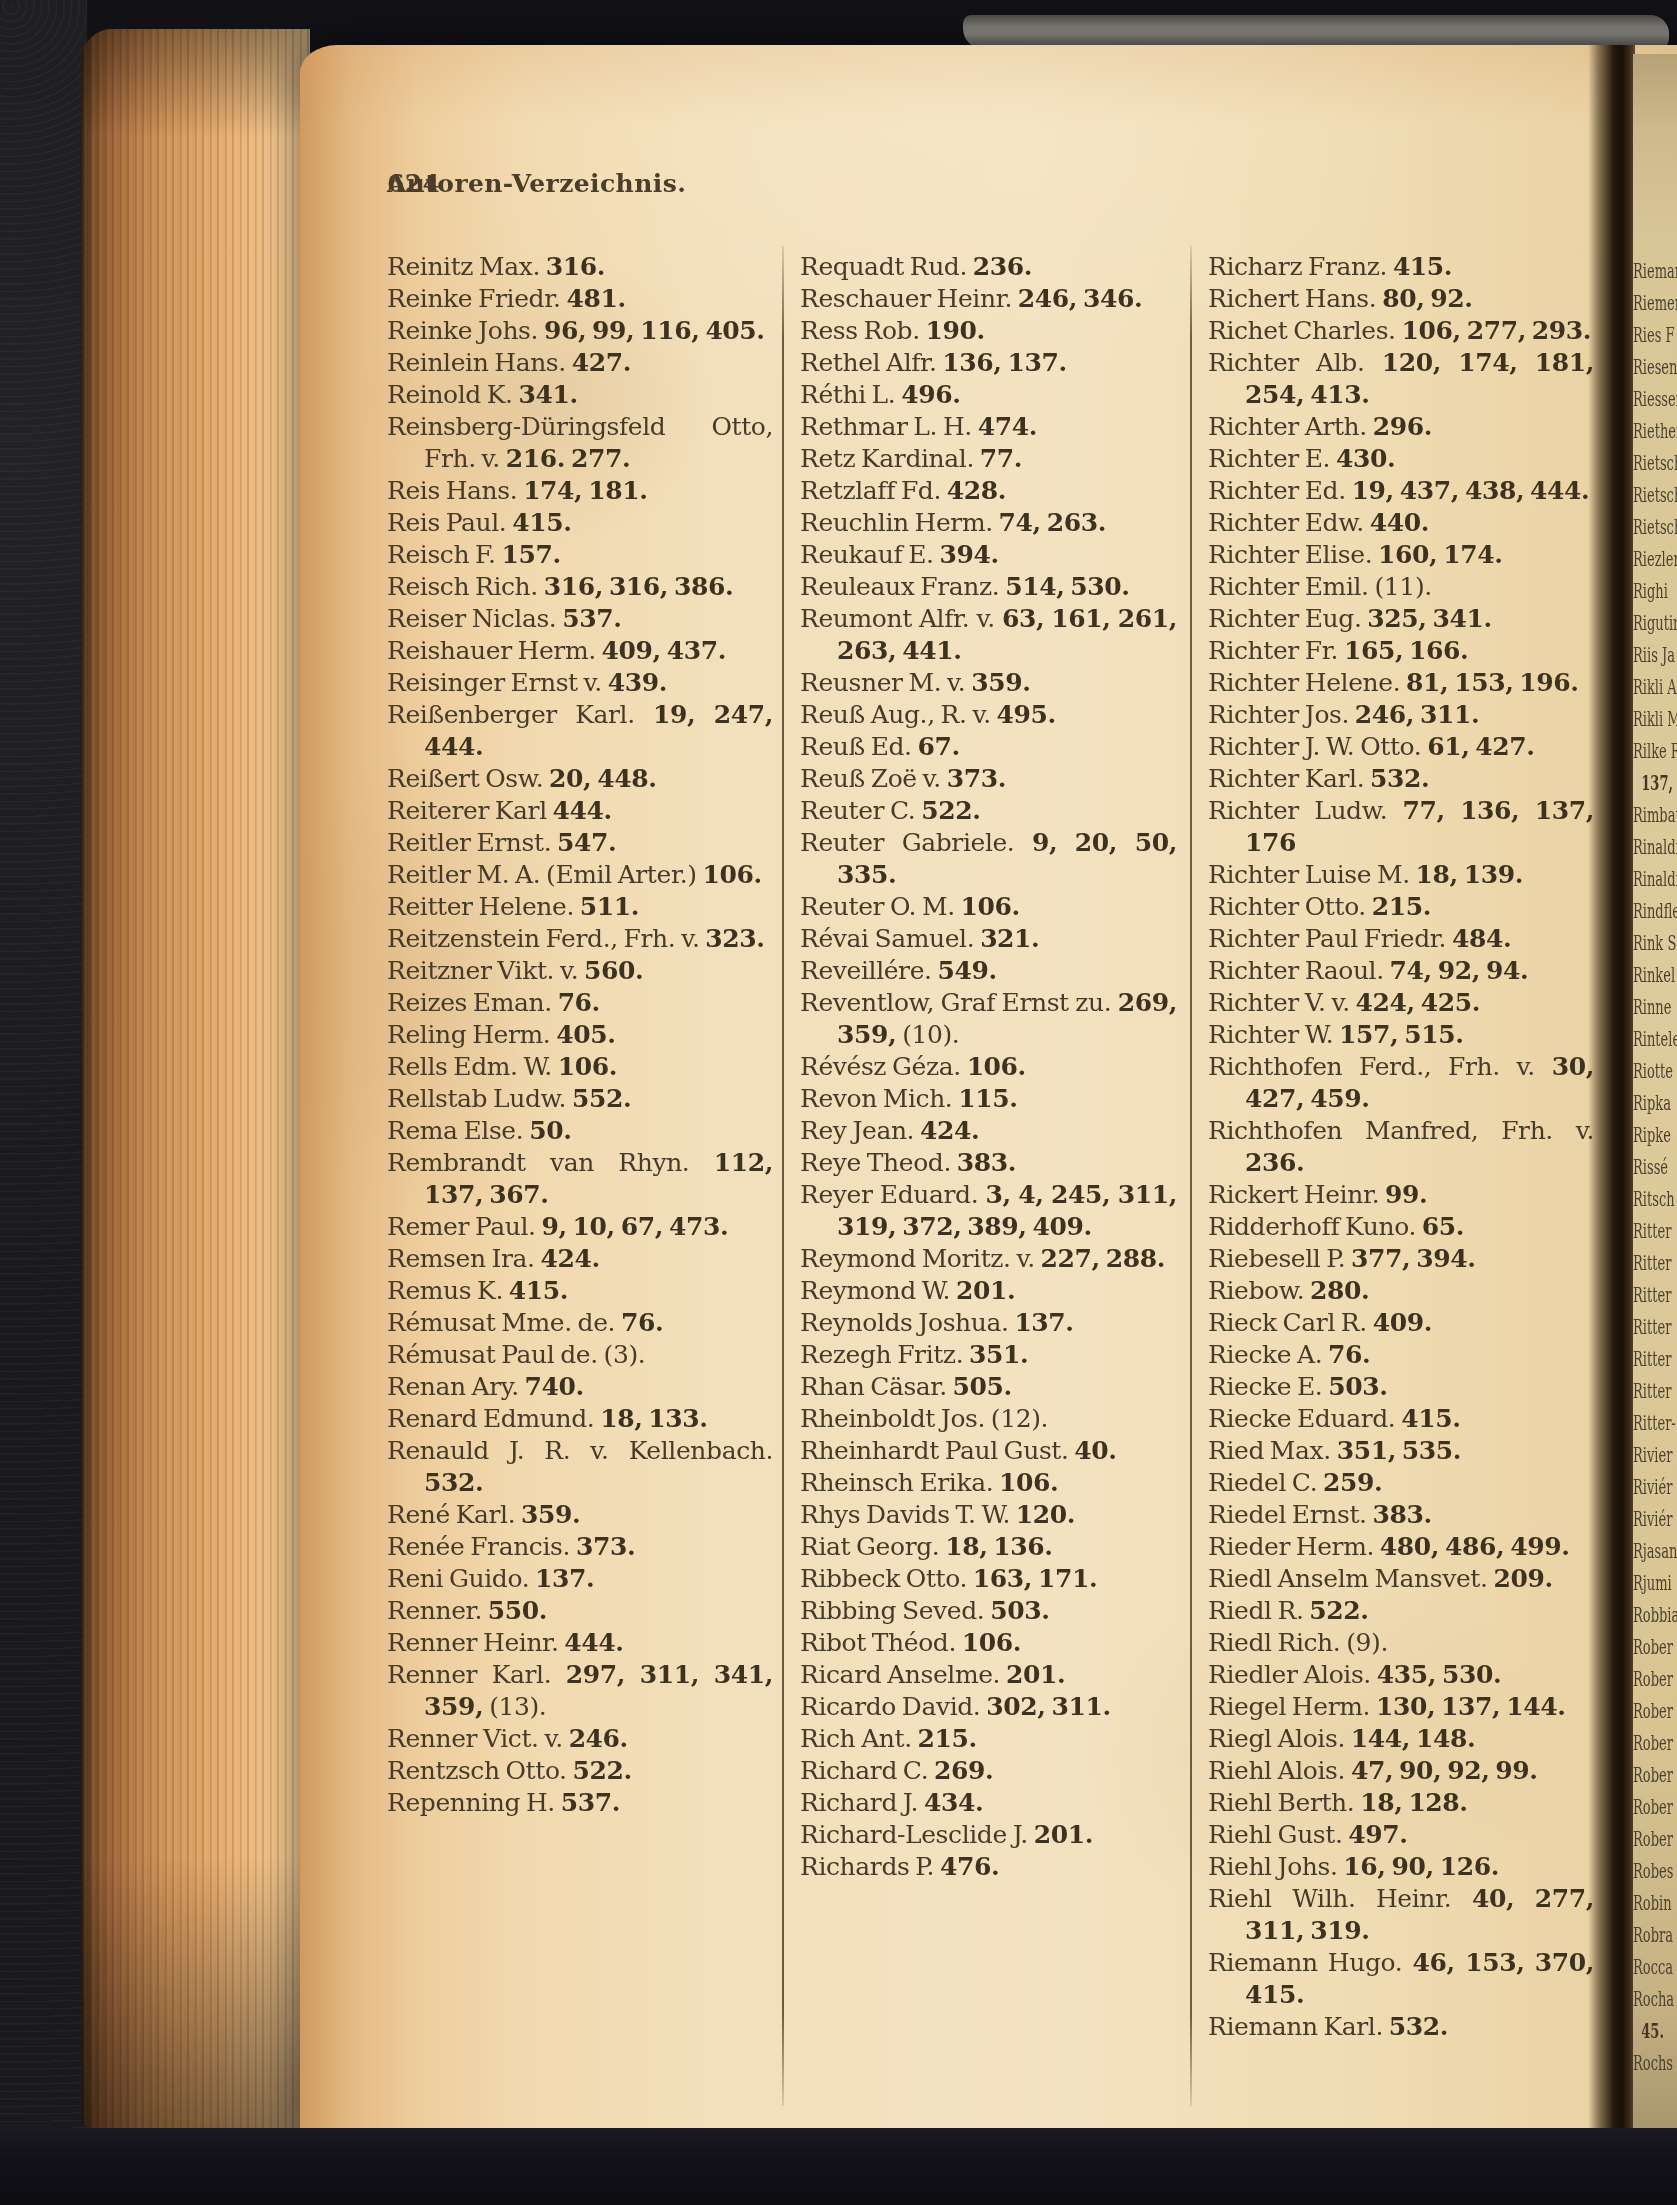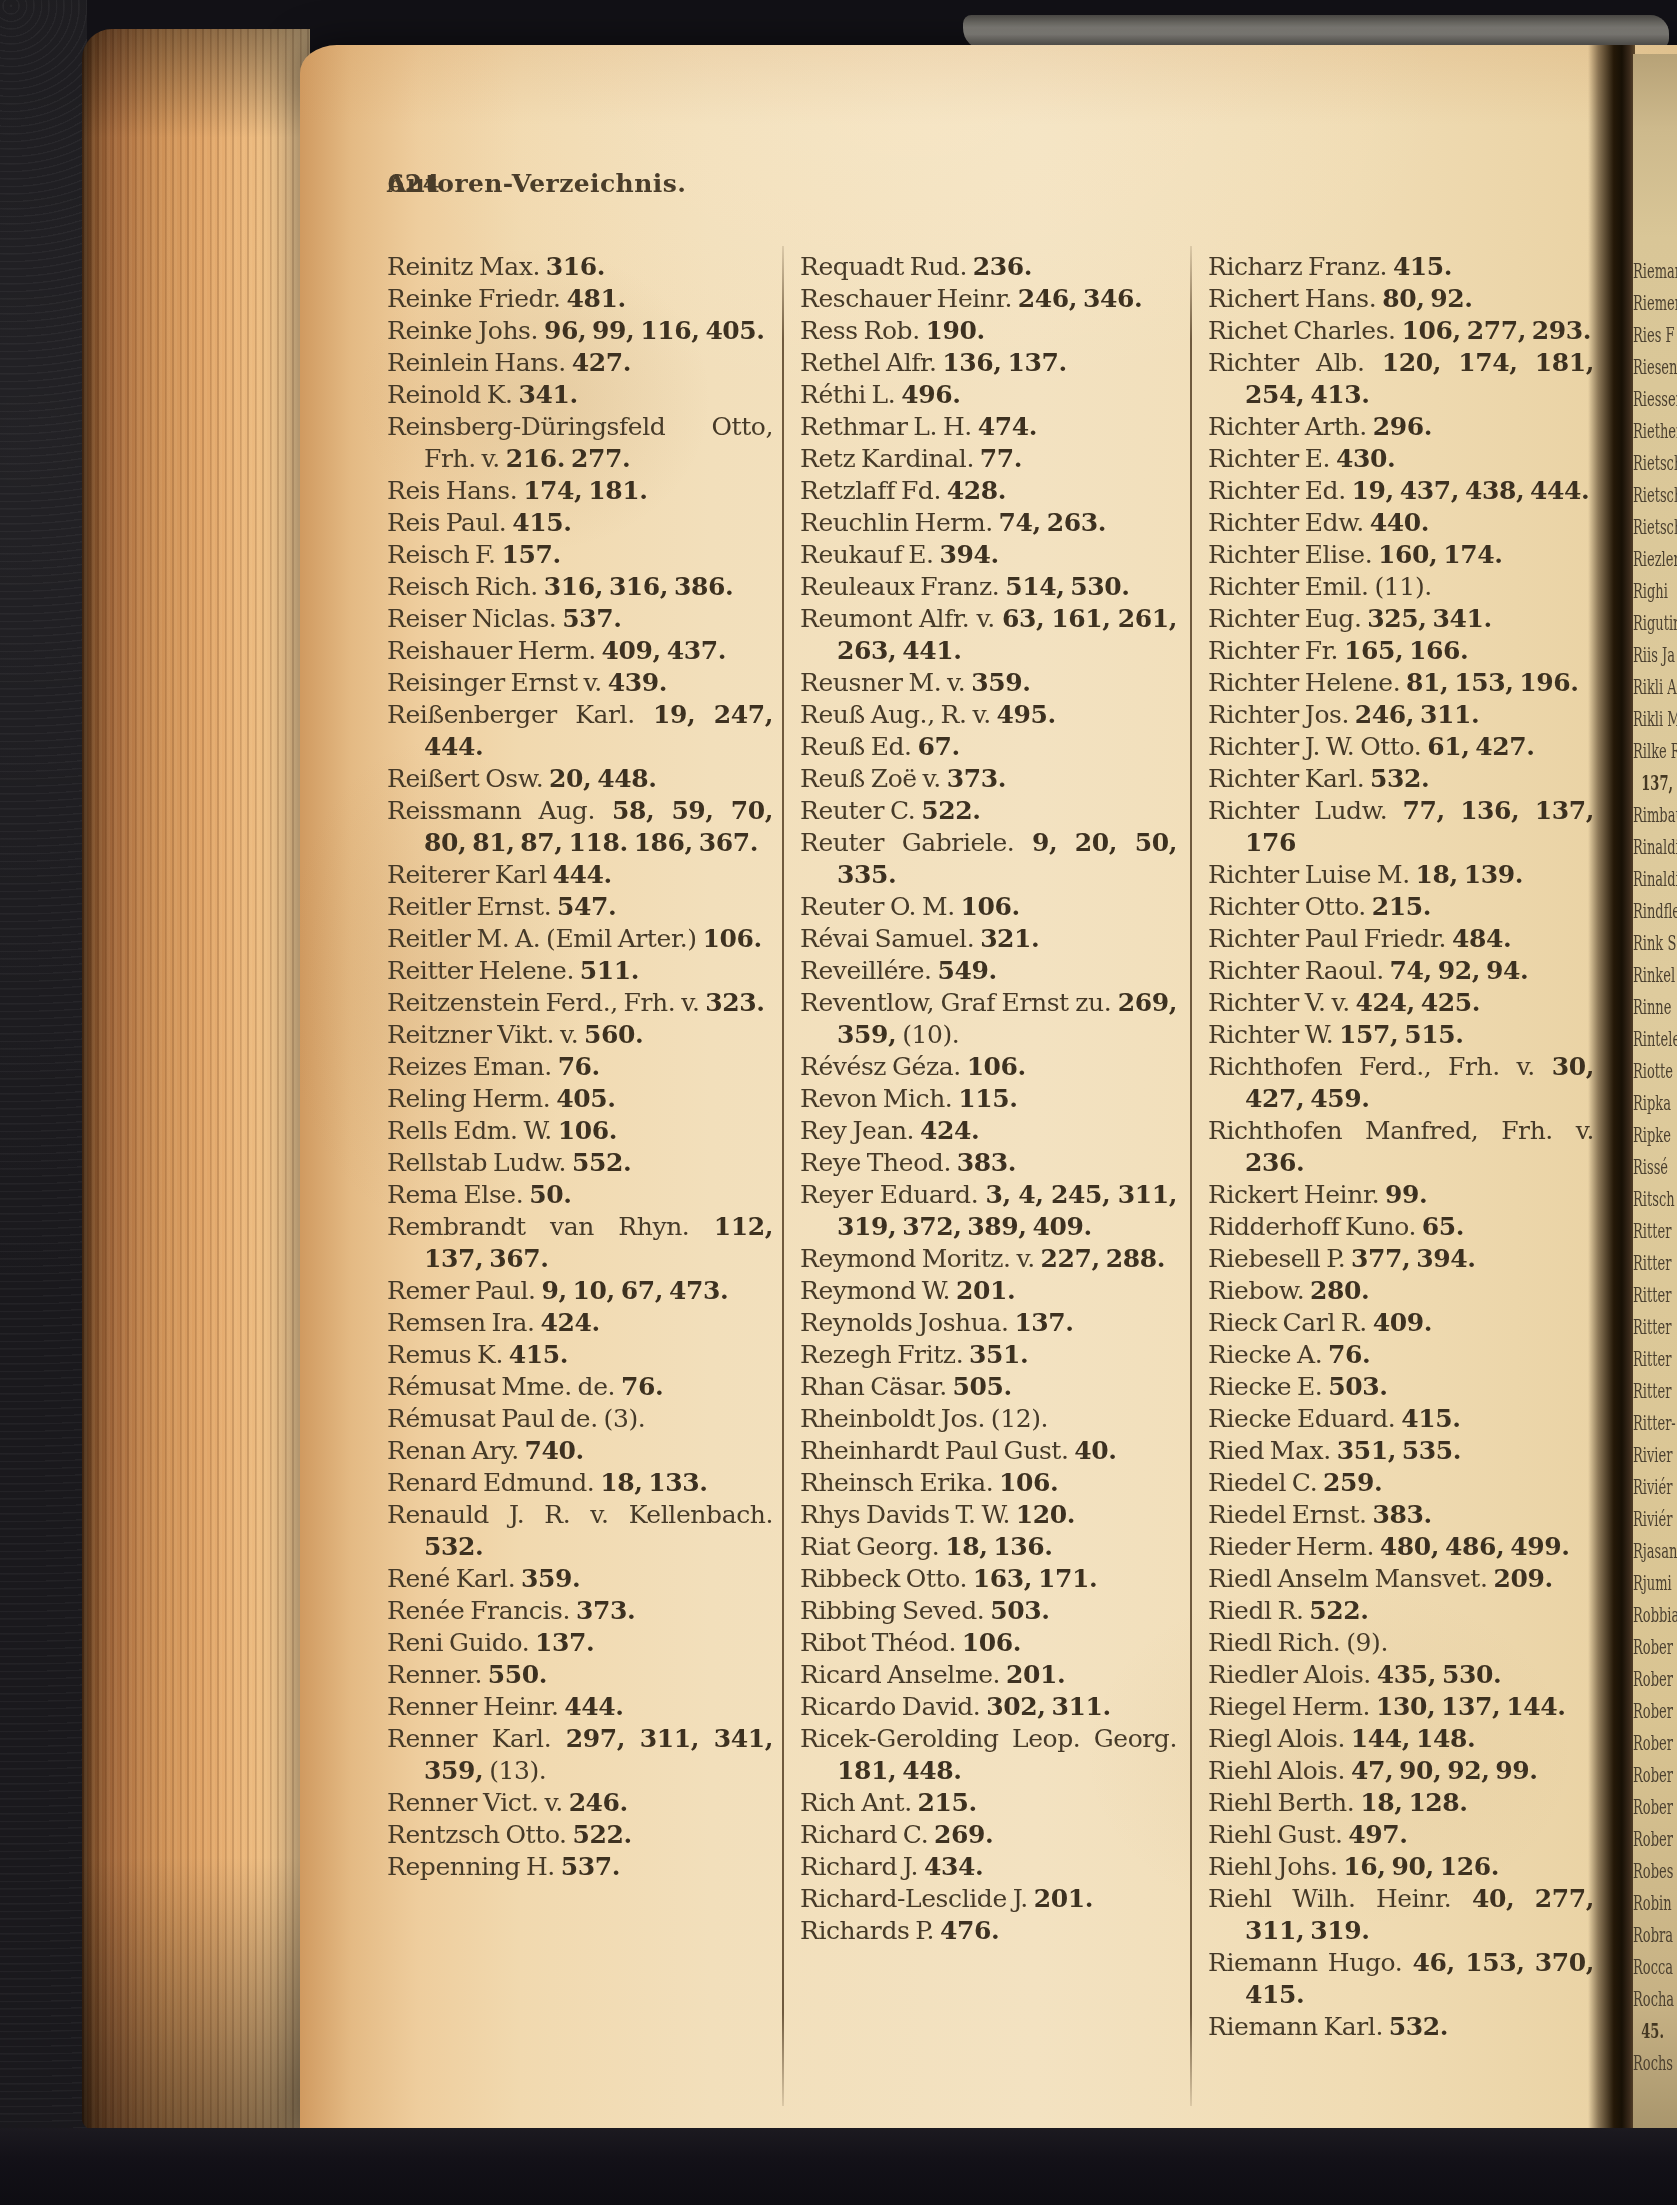--- a/index.html
+++ b/index.html
@@ -95,21 +95,20 @@
       <div class="entry">Reinsberg-Düringsfeld Otto, Frh. v. <b>216.</b> <b>277.</b></div>
       <div class="entry">Reis Hans. <b>174,</b> <b>181.</b></div>
       <div class="entry">Reis Paul. <b>415.</b></div>
       <div class="entry">Reisch F. <b>157.</b></div>
       <div class="entry">Reisch Rich. <b>316,</b> <b>316,</b> <b>386.</b></div>
       <div class="entry">Reiser Niclas. <b>537.</b></div>
       <div class="entry">Reishauer Herm. <b>409,</b> <b>437.</b></div>
       <div class="entry">Reisinger Ernst v. <b>439.</b></div>
       <div class="entry">Reißenberger Karl. <b>19,</b> <b>247,</b> <b>444.</b></div>
       <div class="entry">Reißert Osw. <b>20,</b> <b>448.</b></div>
-      <div class="entry">Reissmann Aug. <b>58,</b> <b>59,</b> <b>70,</b> <b>80,</b> <b>81,</b> <b>87,</b> <b>118.</b> <b>186,</b> <b>367.</b></div>
       <div class="entry">Reiterer Karl <b>444.</b></div>
       <div class="entry">Reitler Ernst. <b>547.</b></div>
       <div class="entry">Reitler M. A. (Emil Arter.) <b>106.</b></div>
       <div class="entry">Reitter Helene. <b>511.</b></div>
       <div class="entry">Reitzenstein Ferd., Frh. v. <b>323.</b></div>
       <div class="entry">Reitzner Vikt. v. <b>560.</b></div>
       <div class="entry">Reizes Eman. <b>76.</b></div>
       <div class="entry">Reling Herm. <b>405.</b></div>
       <div class="entry">Rells Edm. W. <b>106.</b></div>
       <div class="entry">Rellstab Ludw. <b>552.</b></div>
@@ -170,21 +169,20 @@
       <div class="entry">Rheinboldt Jos. <span class="pl">(12).</span></div>
       <div class="entry">Rheinhardt Paul Gust. <b>40.</b></div>
       <div class="entry">Rheinsch Erika. <b>106.</b></div>
       <div class="entry">Rhys Davids T. W. <b>120.</b></div>
       <div class="entry">Riat Georg. <b>18,</b> <b>136.</b></div>
       <div class="entry">Ribbeck Otto. <b>163,</b> <b>171.</b></div>
       <div class="entry">Ribbing Seved. <b>503.</b></div>
       <div class="entry">Ribot Théod. <b>106.</b></div>
       <div class="entry">Ricard Anselme. <b>201.</b></div>
       <div class="entry">Ricardo David. <b>302,</b> <b>311.</b></div>
-      <div class="entry">Ricek-Gerolding Leop. Georg. <b>181,</b> <b>448.</b></div>
       <div class="entry">Rich Ant. <b>215.</b></div>
       <div class="entry">Richard C. <b>269.</b></div>
       <div class="entry">Richard J. <b>434.</b></div>
       <div class="entry">Richard-Lesclide J. <b>201.</b></div>
       <div class="entry">Richards P. <b>476.</b></div>
     </div>
   <div id="v1" class="vrule"></div>
   <div id="c2" class="col">
       <div class="entry">Richarz Franz. <b>415.</b></div>
       <div class="entry">Richert Hans. <b>80,</b> <b>92.</b></div>

